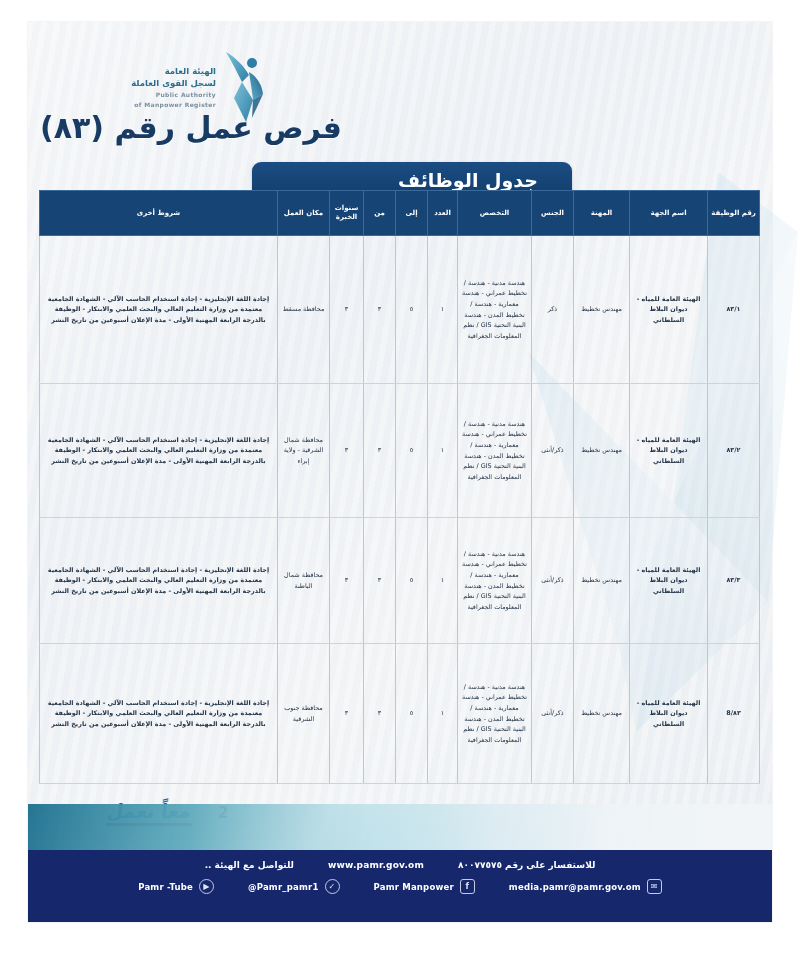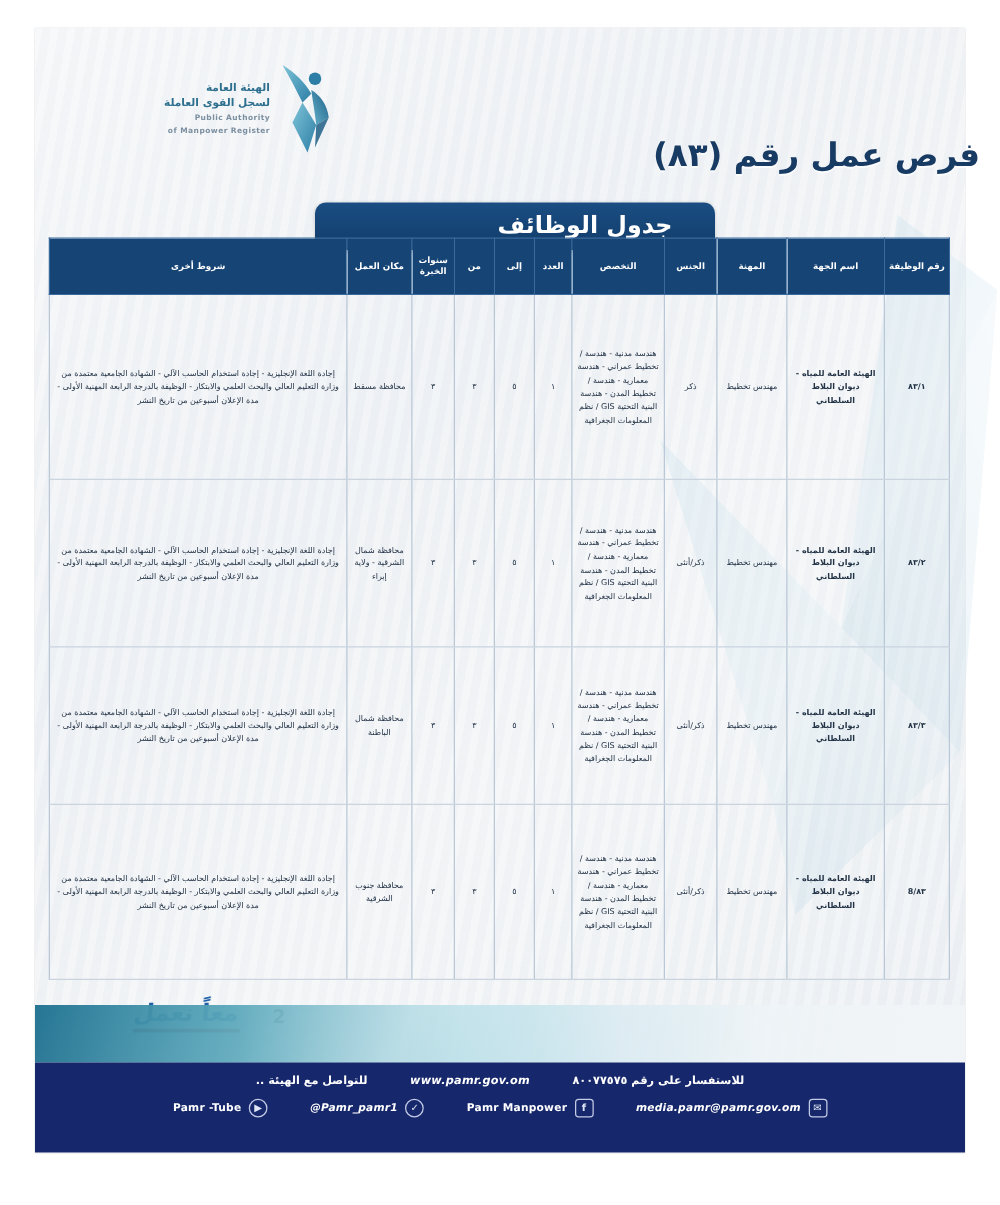--- a/index.html
+++ b/index.html
@@ -69,22 +69,22 @@
     width:120px;height:100px;
     text-align:center;
   }
   .emblem-ar{
     font-size:7px;font-weight:700;color:#9aa3ad;
     line-height:1.35;margin-top:-8px;filter:blur(.4px);
   }
 
   .doc-title{
     position:absolute;left:0;right:0;top:88px;
-    text-align:right;
-    font-size:26px;font-weight:700;
+    text-align:left;
+    font-size:30px;font-weight:700;
     color:#183b63;
     letter-spacing:.5px;
     text-shadow:0 1px 0 rgba(255,255,255,.7);
   }
   .title-pill{
     position:absolute;left:50%;top:140px;
     transform:translateX(-50%);
     min-width:252px;
     padding:7px 34px 9px;
     background:linear-gradient(180deg,#1b4d83 0%,#154475 55%,#123c68 100%);
@@ -130,20 +130,21 @@
     background:transparent;
     filter:blur(.32px);
   }
   td.jobno{color:#c0392b;font-weight:700;font-size:6.2px;margin-top:25px;}
   td.entity{font-weight:600;}
   td.cond{
     text-align:center;
     line-height:1.95;
     font-size:6.2px;
     padding:8px 7px;
+    font-weight:bold;
   }
   td.spec{line-height:2.0;font-size:6.2px;}
   td.num{font-size:7px;color:#3a4a5c;}
   td.place{line-height:1.9;}
 
   
   col.c-jobno{width:52px;}
   col.c-entity{width:78px;}
   col.c-prof{width:56px;}
   col.c-sex{width:42px;}
@@ -201,21 +202,21 @@
   }
   .f-row1{margin-bottom:9px;font-size:9px;}
   .f-item{display:flex;align-items:center;gap:6px;white-space:nowrap;}
   .f-ico{
     width:13px;height:13px;flex:0 0 13px;
     border:1px solid #c3cbe6;border-radius:3px;
     display:flex;align-items:center;justify-content:center;
     font-size:8px;line-height:1;color:#dfe5f5;
   }
   .f-ico.round{border-radius:50%;}
-  .f-url{direction:ltr;unicode-bidi:bidi-override;font-style:italic;}
+  .f-url{direction:ltr;unicode-bidi:bidi-override;}
 </style>
 </head>
 <body>
 
 <div class="page">
   <div class="sheet">
 
     <svg class="watermark" viewBox="0 0 330 560">
       <defs>
         <linearGradient id="wmA" x1="0" y1="0" x2="1" y2="1">

